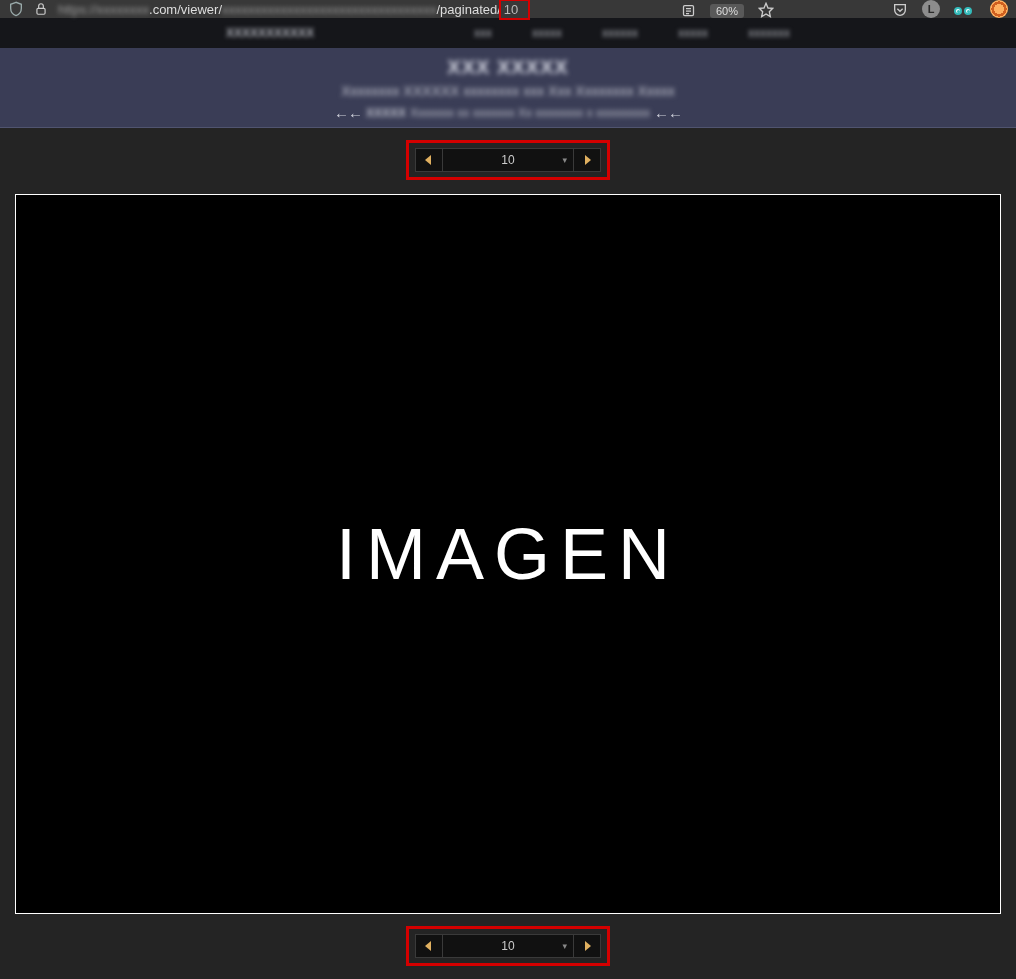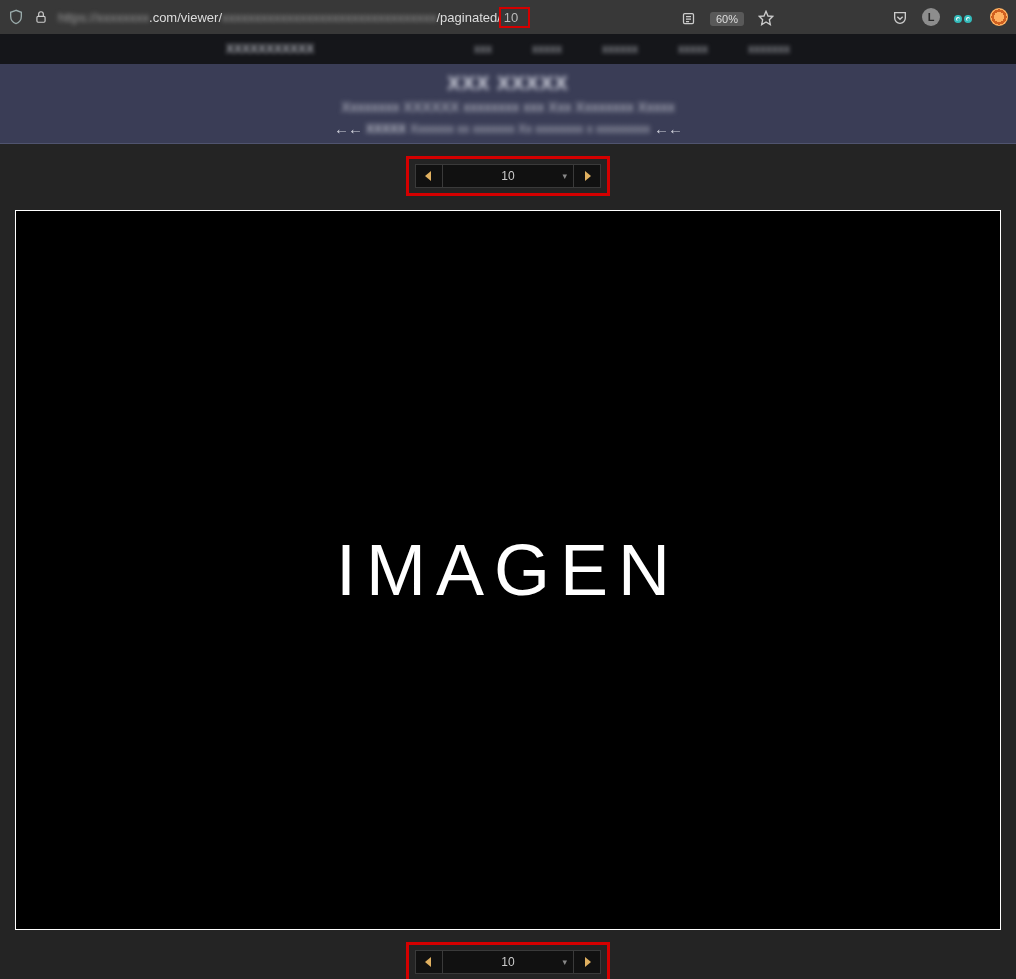--- a/index.html
+++ b/index.html
@@ -8,21 +8,21 @@
     background: #242424;
     color: #ccc;
     width: 1016px;
     overflow-x: hidden;
   }
   
   .addr-bar {
     display: flex;
     align-items: center;
     background: #383838;
-    height: 34px;
+    height: 18px;
     padding: 0 8px;
     gap: 10px;
     color: #bbb;
     font-size: 13px;
   }
   .addr-icons-left { display:flex; align-items:center; gap:10px; }
   .addr-icons-left svg, .addr-icons-right svg { display:block; }
   .addr-url { flex: 1; display:flex; align-items:center; white-space: nowrap; }
   .addr-url .blur { color:#999; filter: blur(2px); }
   .addr-url .plain { color:#ddd; }

